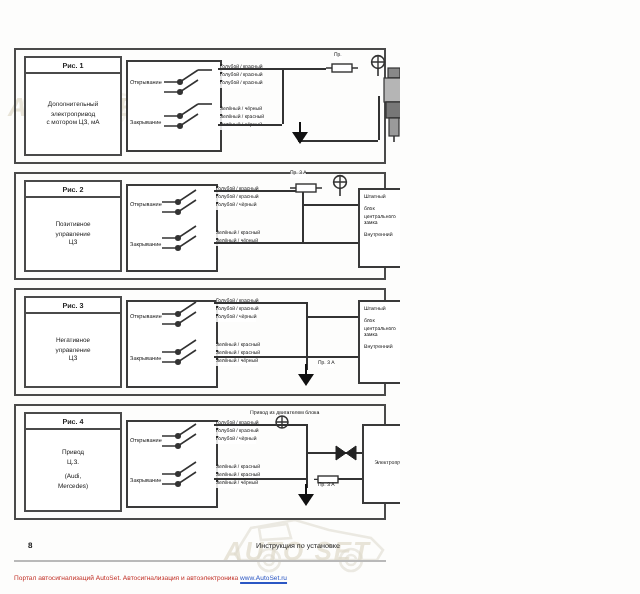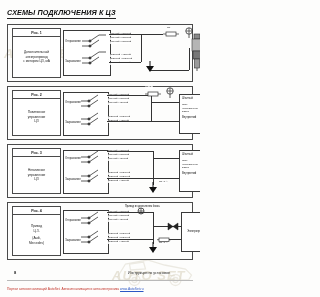--- a/index.html
+++ b/index.html
@@ -140,21 +140,20 @@
     <g fill="none" stroke="#dedacd" stroke-width="2.6">
       <path d="M10 56 L26 30 L70 22 L104 32 L146 40 L158 52 L152 62 L14 62 Z"></path>
       <path d="M34 30 L62 26 L66 40 L36 42 Z"></path>
       <circle cx="44" cy="62" r="11"></circle>
         <circle cx="126" cy="62" r="11"></circle>
       <circle cx="44" cy="62" r="5"></circle>
         <circle cx="126" cy="62" r="5"></circle>
     </g>
   </svg>
 
-  <div class="title">СХЕМЫ ПОДКЛЮЧЕНИЯ К ЦЗ</div>
 
   <div class="block" id="block1">
     <div class="labelcell">
       <div class="fig">Рис. 1</div>
       <div class="labeltext">
         <span>Дополнительный</span>
         <span>электропривод</span>
         <span>с мотором ЦЗ, мА</span>
       </div>
     </div>

